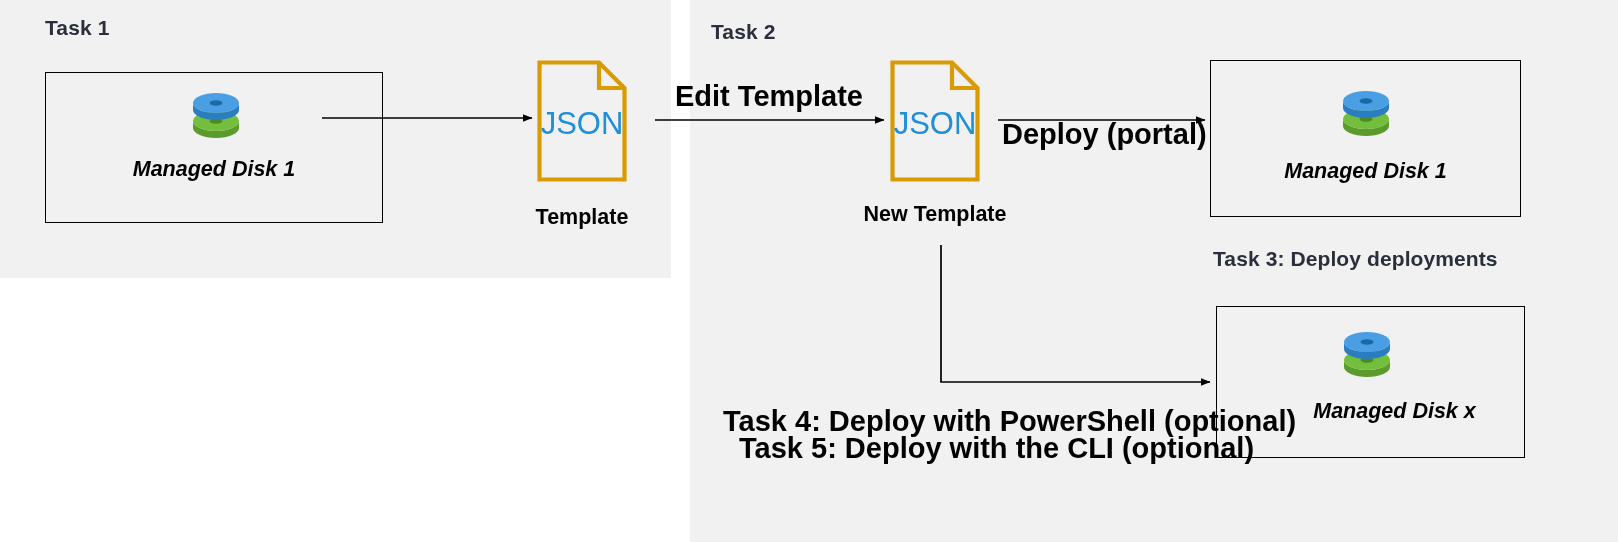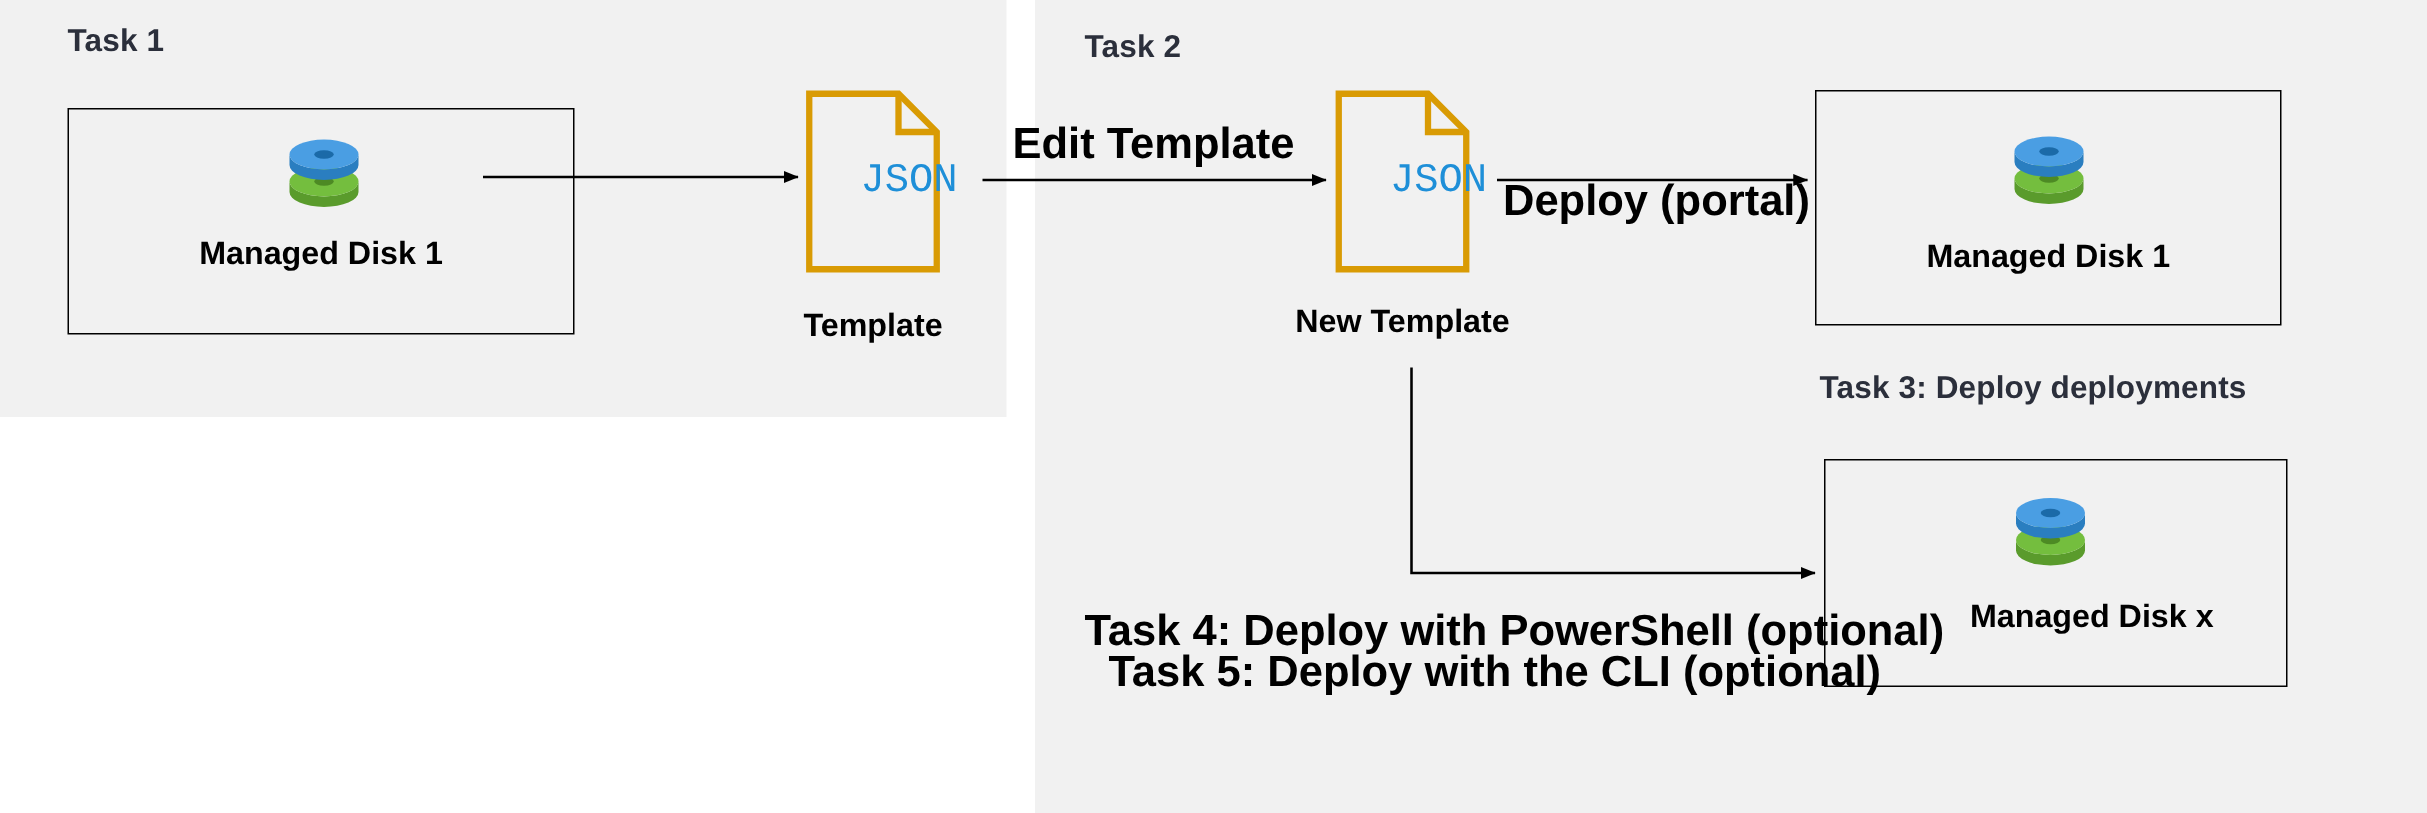--- a/index.html
+++ b/index.html
@@ -5,30 +5,30 @@
   html,body{margin:0;padding:0;background:#ffffff;}
   body{width:1618px;height:542px;position:relative;overflow:hidden;
        font-family:"Liberation Sans", sans-serif;}
   .panel{position:absolute;background:#f1f1f1;}
   #panel-left{left:0;top:0;width:671px;height:278px;}
   #panel-right{left:690px;top:0;width:928px;height:542px;}
   .task-label{position:absolute;color:#2b2f3b;font-weight:bold;font-size:21px;
               letter-spacing:0.1px;white-space:nowrap;}
   .box{position:absolute;border:1.6px solid #000000;box-sizing:border-box;background:transparent;}
   .box-caption{position:absolute;width:100%;text-align:center;font-weight:bold;
-               font-size:21.5px;color:#000;white-space:nowrap;}
+               font-size:21.5px;color:#000;white-space:nowrap;font-style:italic;}
   .bold-label{position:absolute;font-weight:bold;font-size:29px;color:#000;white-space:nowrap;}
   .cap-under{position:absolute;font-weight:bold;font-size:21.5px;color:#000;
              white-space:nowrap;text-align:center;}
   svg.layer{position:absolute;left:0;top:0;width:1618px;height:542px;overflow:visible;
             pointer-events:none;}
   .disk-wrap{position:absolute;}
   .json-wrap{position:absolute;}
   .json-text{position:absolute;width:100%;text-align:center;color:#1e8fd8;
-             font-size:27px;font-family:Liberation Mono, monospace;padding-left:24px;}
+             font-size:31px;font-family:Liberation Sans, sans-serif;}
 </style>
 </head>
 <body>
 
 <div class="panel" id="panel-left"></div>
 <div class="panel" id="panel-right"></div>
 
 <div class="task-label" style="left:45px;top:16px;">Task 1</div>
 
 <div class="box" style="left:45px;top:72px;width:338px;height:151px;"></div>
@@ -54,21 +54,21 @@
 
 <div class="json-wrap" style="left:537px;top:60px;width:90px;height:122px;">
   <svg width="90" height="122" viewBox="0 0 90 122">
     <path d="M2.5 2.5 L62 2.5 L87.5 28 L87.5 119.5 L2.5 119.5 Z" fill="none" stroke="#d99b04" stroke-width="4.2"></path>
     <path d="M62 2.5 L62 28 L87.5 28" fill="none" stroke="#d99b04" stroke-width="4.2"></path>
   </svg>
 </div>
 <div class="json-text" style="left:537px;top:106px;width:90px;">JSON</div>
 <div class="cap-under" style="left:507px;top:205px;width:150px;text-align:center;">Template</div>
 
-<div class="task-label" style="left:711px;top:20px;margin-left:12px;">Task 2</div>
+<div class="task-label" style="left:711px;top:20px;">Task 2</div>
 
 <div class="bold-label" style="left:675px;top:80px;">Edit Template</div>
 
 <div class="json-wrap" style="left:890px;top:60px;width:90px;height:122px;">
   <svg width="90" height="122" viewBox="0 0 90 122">
     <path d="M2.5 2.5 L62 2.5 L87.5 28 L87.5 119.5 L2.5 119.5 Z" fill="none" stroke="#d99b04" stroke-width="4.2"></path>
     <path d="M62 2.5 L62 28 L87.5 28" fill="none" stroke="#d99b04" stroke-width="4.2"></path>
   </svg>
 </div>
 <div class="json-text" style="left:890px;top:106px;width:90px;">JSON</div>

